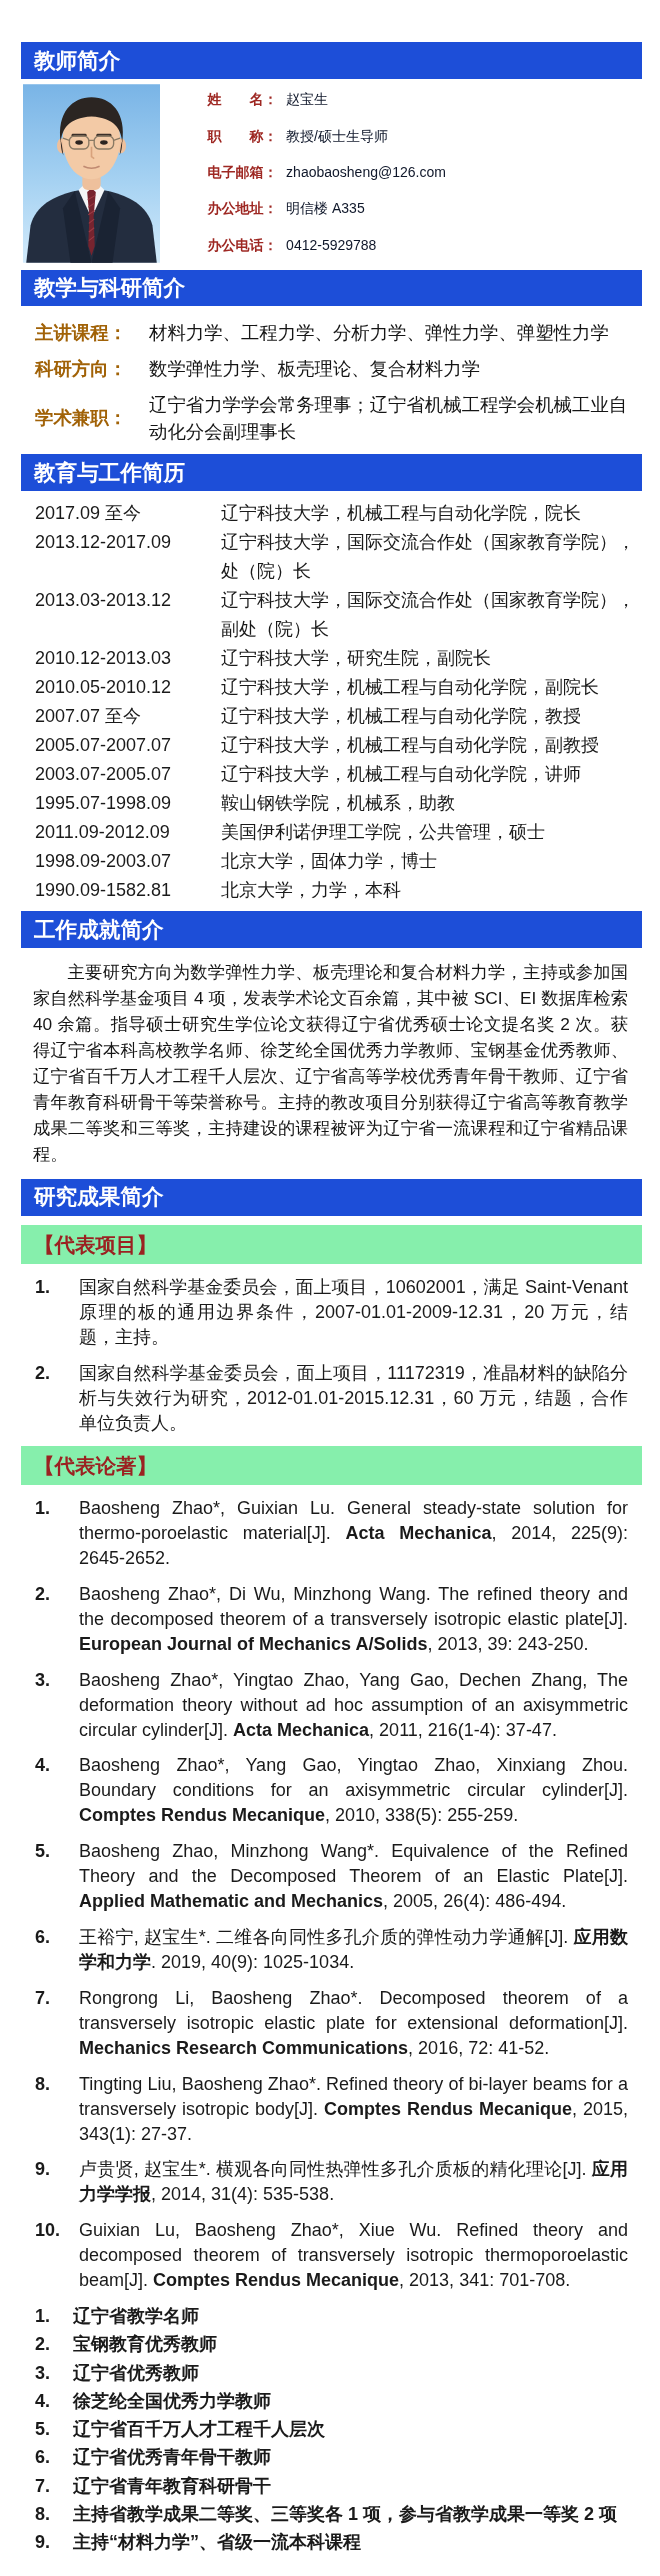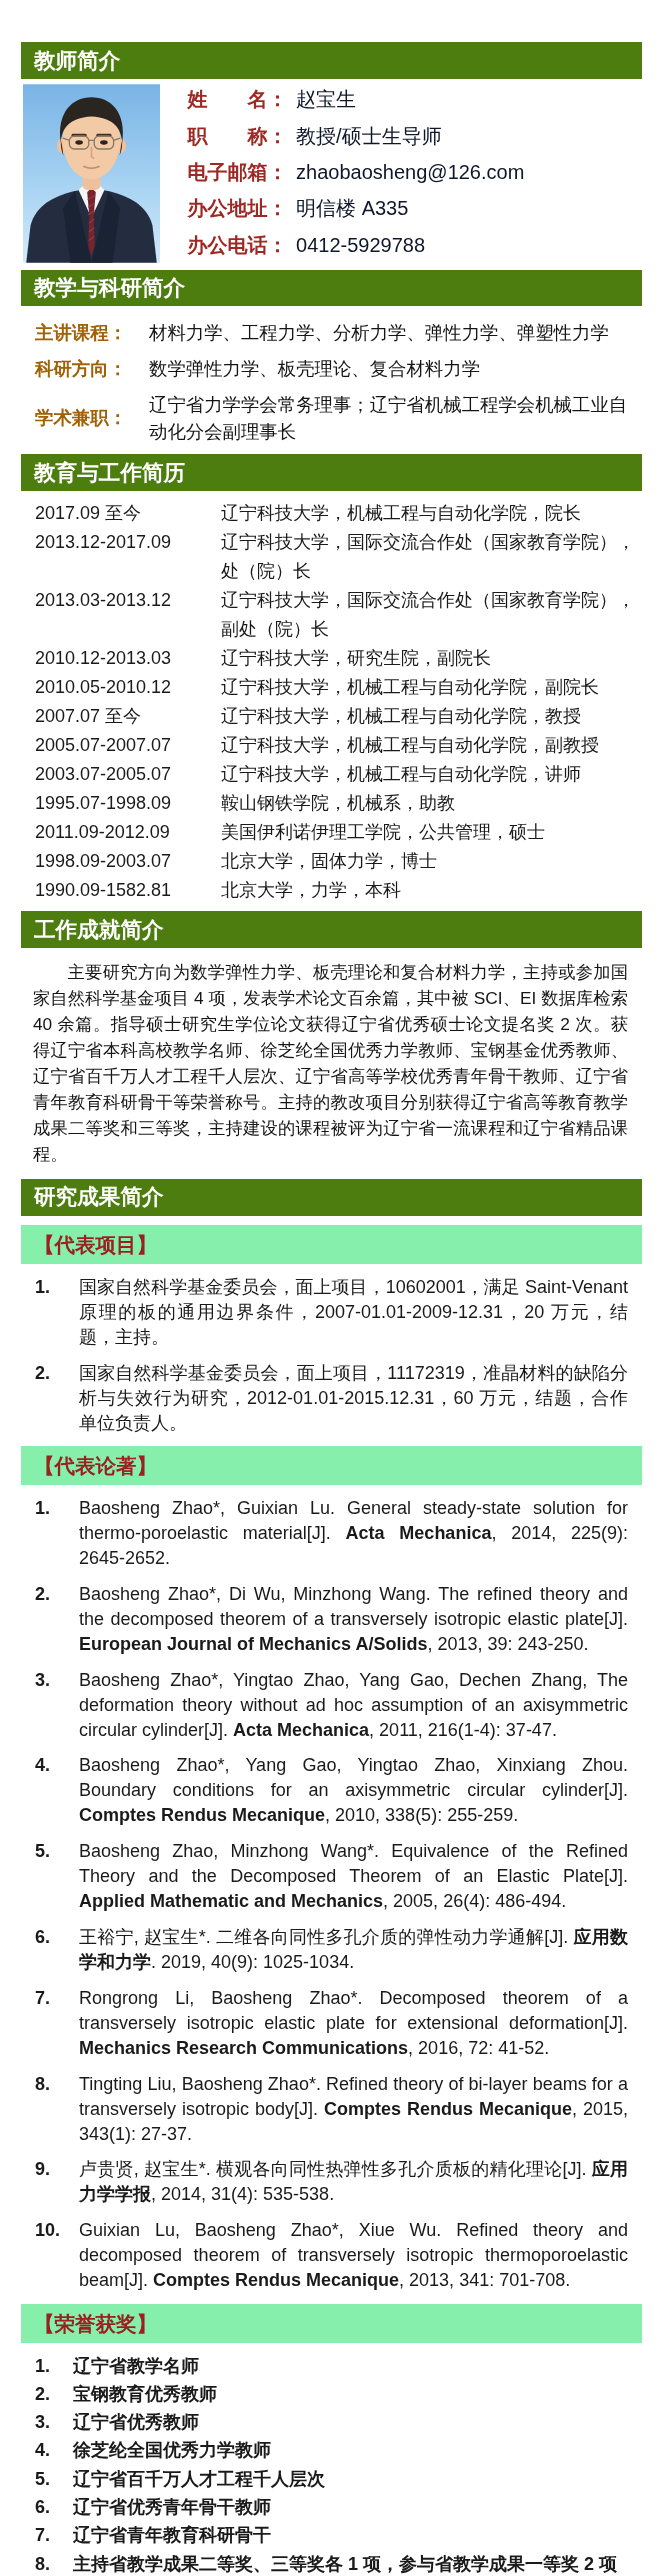--- a/index.html
+++ b/index.html
@@ -1,25 +1,25 @@
 <!DOCTYPE html>
 <html lang="zh" style="font-size:8.6px"><head>
 <meta charset="utf-8">
 <style>
   html,body{margin:0;padding:0;background:#ffffff;}
   body{font-family:"Liberation Sans","DejaVu Sans",sans-serif;color:#1a1a1a;}
   .page{width:660px;padding:42px 0 38px 0;background:#fff;}
-  .bar{margin:0 18px 0 20.5px;background:#4d7c0f;color:#fff;font-weight:700;
+  .bar{margin:0 18px 0 20.5px;background:#1d4ed8;color:#fff;font-weight:700;
        font-size:21.6px;line-height:21.6px;padding:7.6px 0 7.6px 13.5px;}
   
   .profile{display:flex;margin:5.4px 18px 6.5px 23px;}
   .photo{width:137px;height:179px;flex:none;display:block;}
   .fields{flex:1;margin-left:27.5px;display:flex;flex-direction:column;
           justify-content:space-between;padding:3.2px 0 5.4px 0;}
-  .field-row{display:flex;align-items:center;font-size:20px;line-height:25px;}
+  .field-row{display:flex;align-items:center;font-size:14px;line-height:25px;margin-left:20px;}
   .field-label{color:#9E2823;font-weight:700;white-space:pre;margin-right:8.6px;}
   .field-value{color:#0f172a;}
   
   .kv-section{margin:13px 21.6px 9.7px 35px;}
   .kv-row{display:flex;align-items:center;margin-bottom:8.6px;}
   .kv-label{color:#a16207;font-weight:700;font-size:18.4px;line-height:25px;
             flex:none;width:114px;}
   .kv-value{flex:1;font-size:18.4px;line-height:27px;color:#151515;}
   
   .timeline{margin:7.6px 21.6px 6.5px 35px;}
@@ -254,21 +254,20 @@
       <div class="num-item">
         <span class="num">9.</span>
         <span class="num-text">卢贵贤, 赵宝生*. 横观各向同性热弹性多孔介质板的精化理论[J]. <b>应用力学学报</b>, 2014, 31(4): 535-538.</span>
       </div>
       <div class="num-item">
         <span class="num">10.</span>
         <span class="num-text">Guixian Lu, Baosheng Zhao*, Xiue Wu. Refined theory and decomposed theorem of transversely isotropic thermoporoelastic beam[J]. <b>Comptes Rendus Mecanique</b>, 2013, 341: 701-708.</span>
       </div>
     </div>
 
-  <div class="subhead">【荣誉获奖】</div>
   <div class="num-list honors" id="honors-list">
       <div class="num-item">
         <span class="num">1.</span>
         <span class="num-text">辽宁省教学名师</span>
       </div>
       <div class="num-item">
         <span class="num">2.</span>
         <span class="num-text">宝钢教育优秀教师</span>
       </div>
       <div class="num-item">

